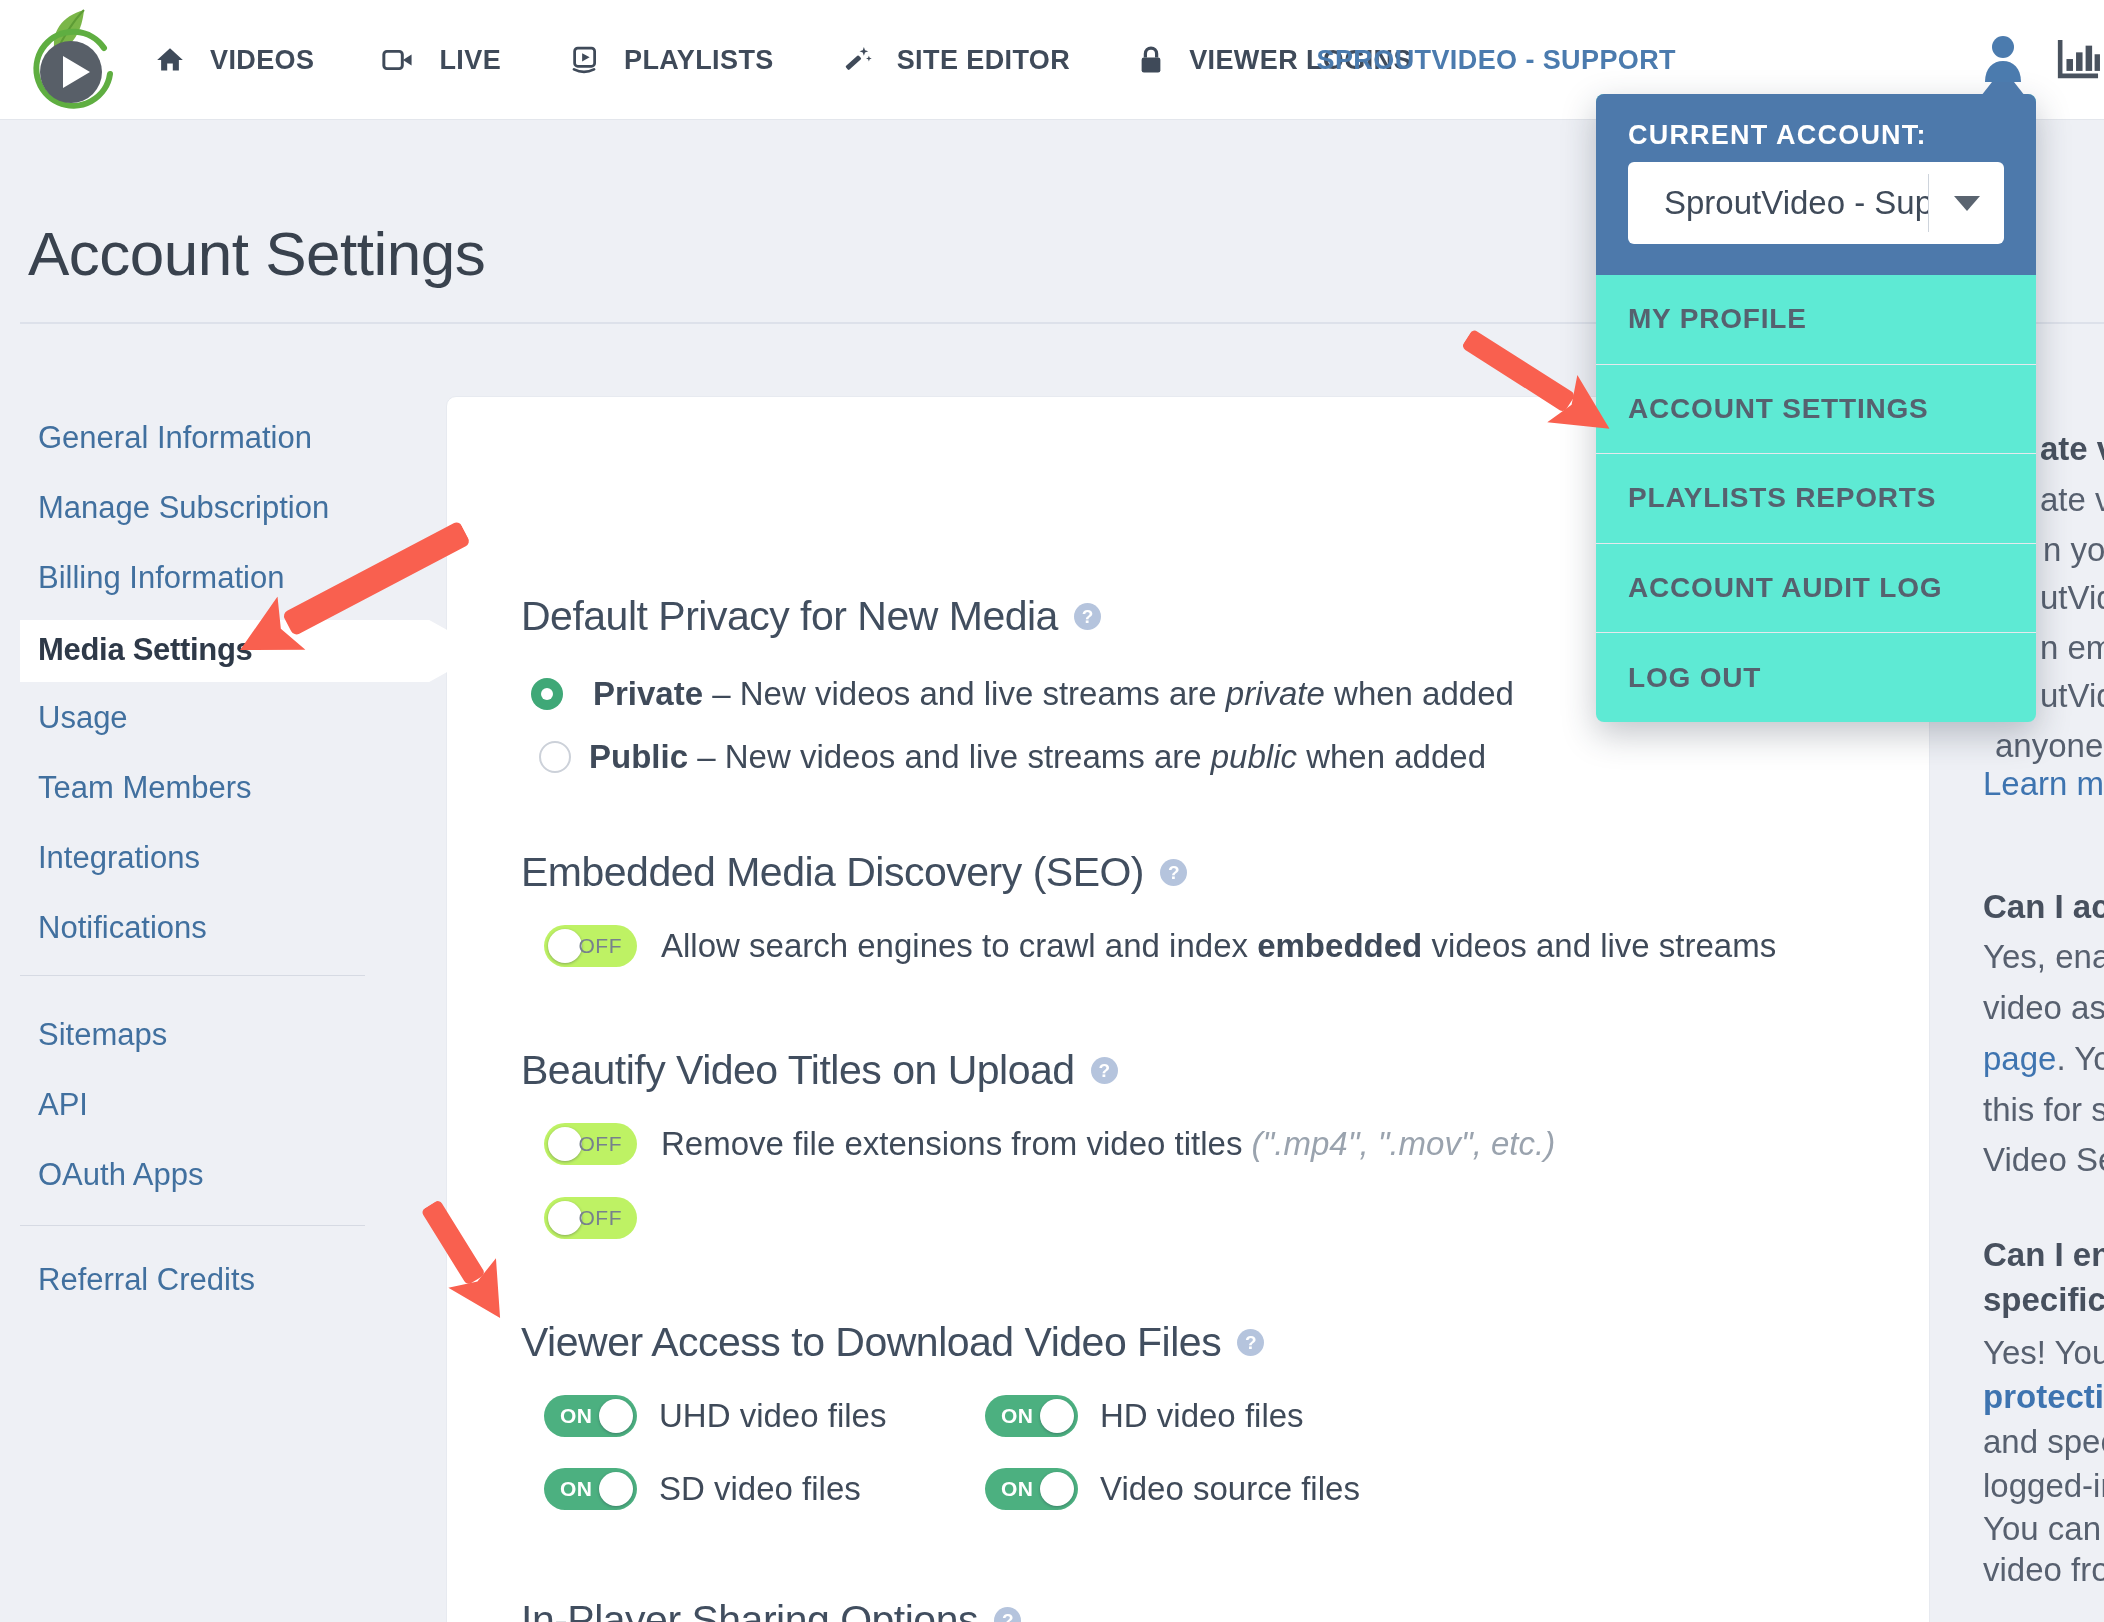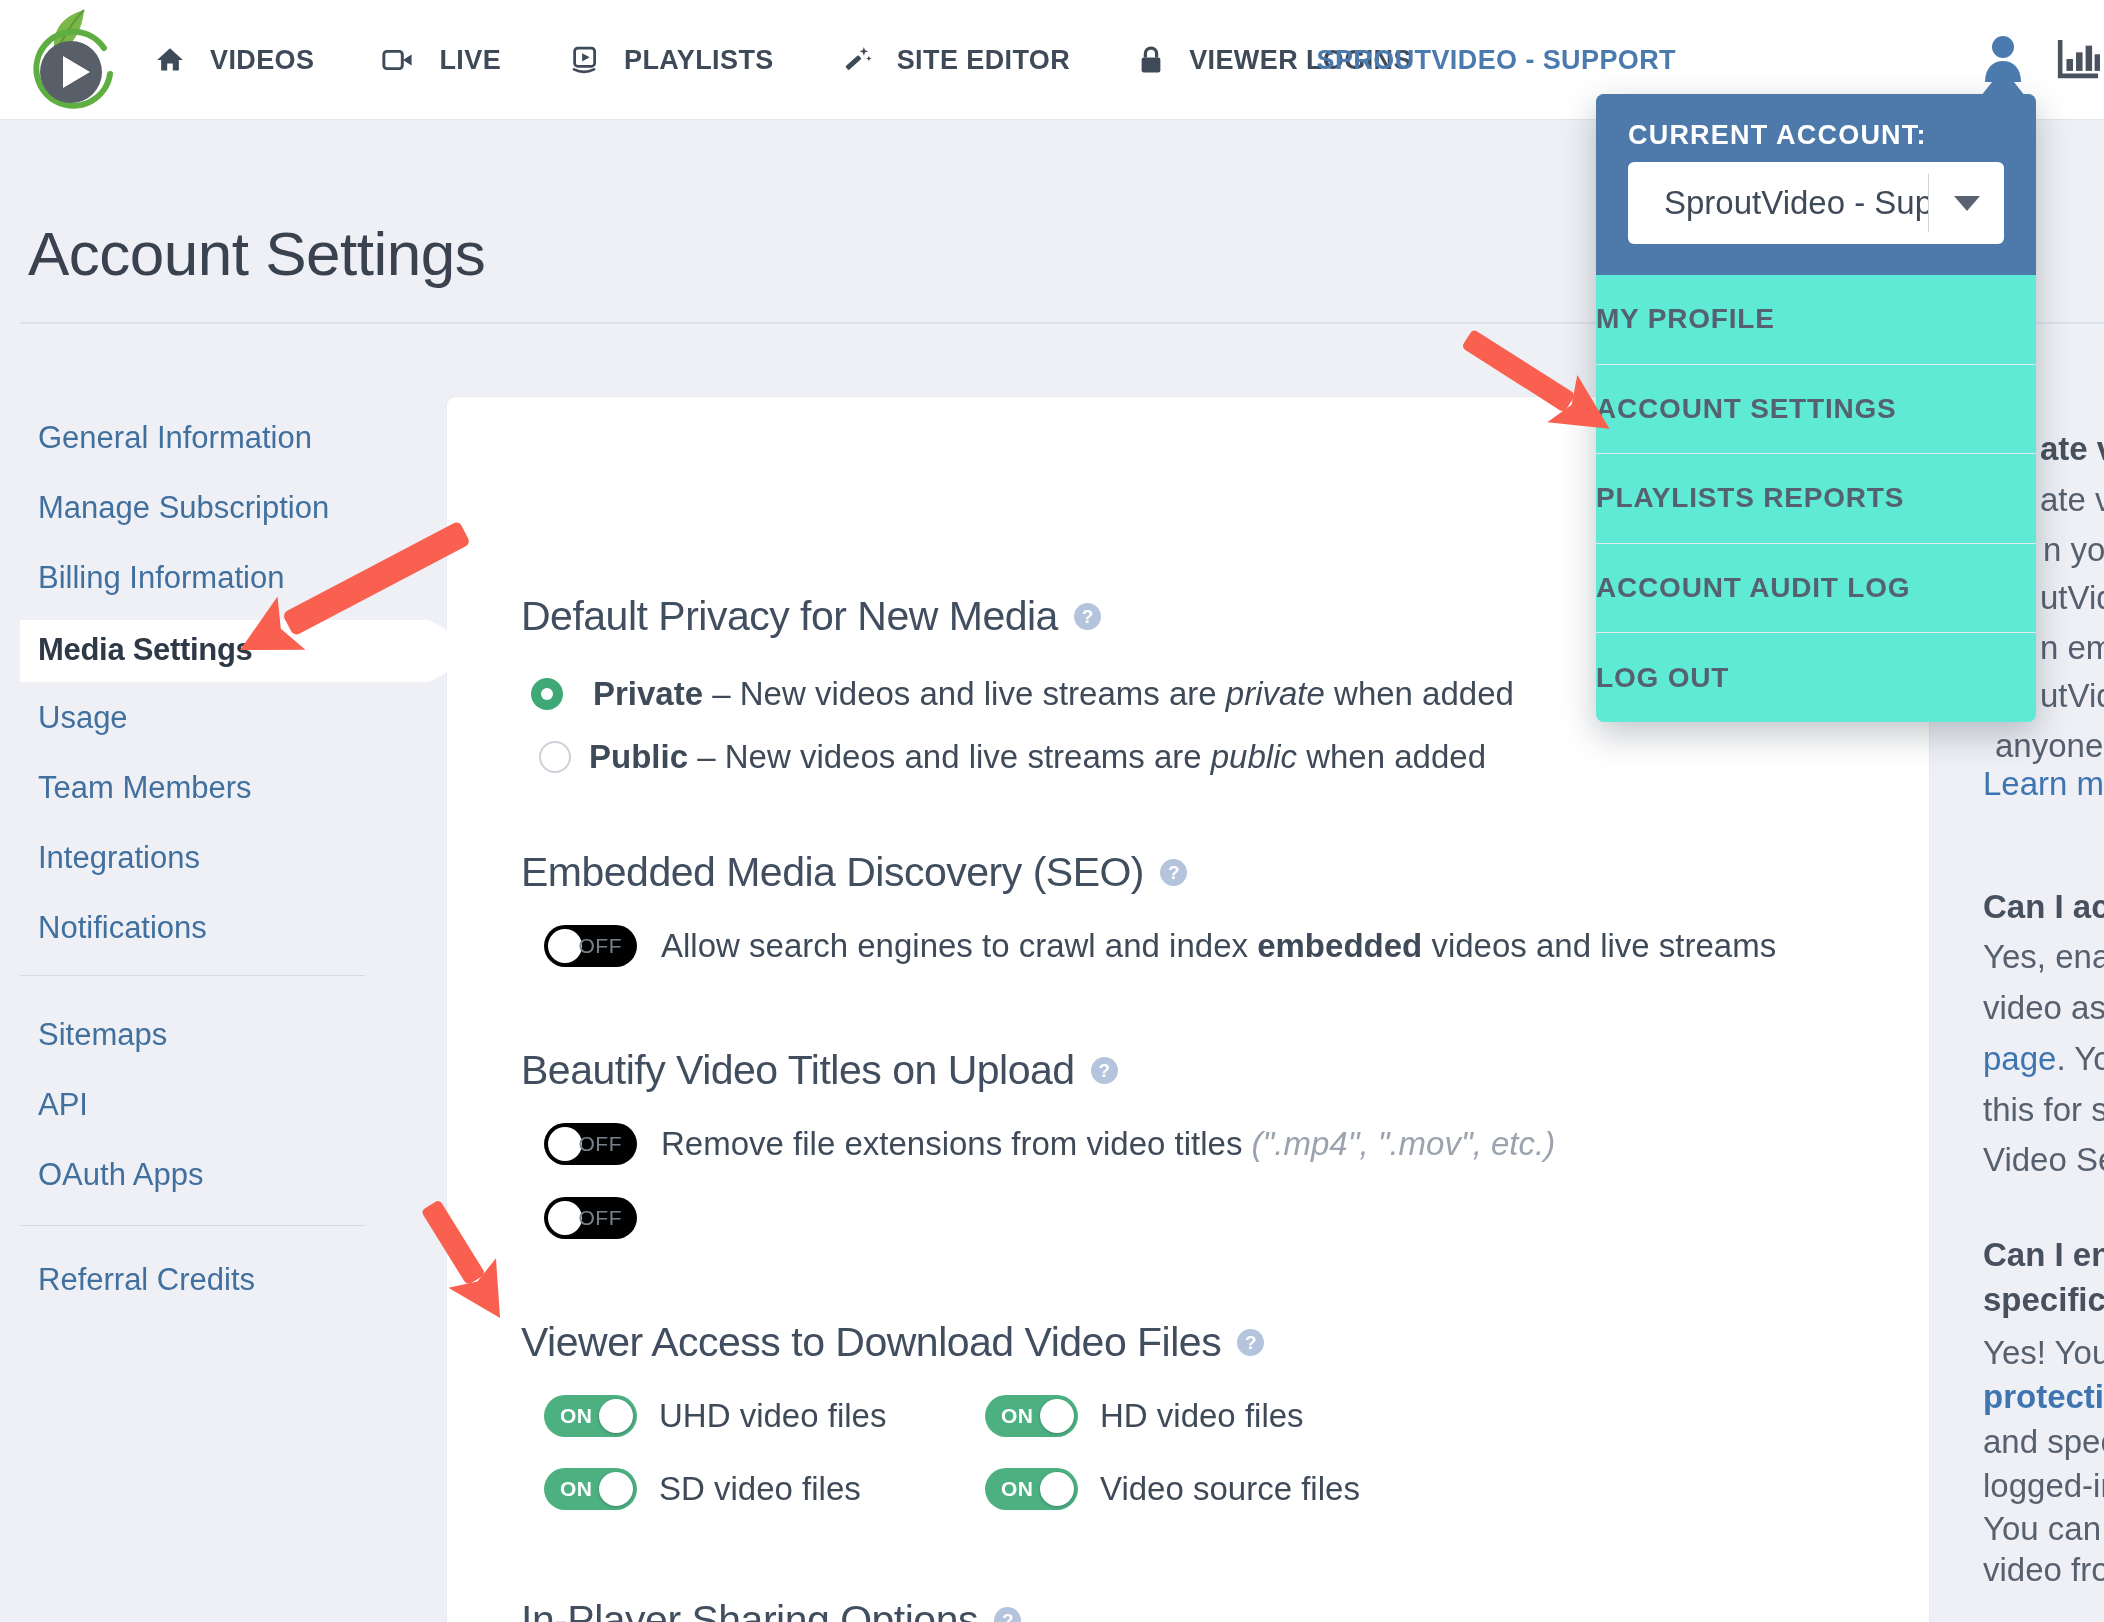--- a/index.html
+++ b/index.html
@@ -76,21 +76,21 @@
   }
   .radio.unsel { background:#ffffff; border:2px solid #ccd1d9; }
 
   
   .toggle { width:93px; height:42px; border-radius:21px; position:relative; flex:0 0 auto; cursor:pointer; }
   .toggle .knob {
     position:absolute; top:4px; width:34px; height:34px; border-radius:50%; background:#ffffff;
     box-shadow:0 1px 3px rgba(30,40,60,0.35);
   }
   .toggle .t-label { position:absolute; top:0; line-height:42px; font-size:21px; letter-spacing:0.5px; }
-  .toggle.off { background:#000000; }
+  .toggle.off { background:#bef264; }
   .toggle.off .knob { left:4px; }
   .toggle.off .t-label { right:15px; color:#77818d; }
   .toggle.on { background:#4cb080; }
   .toggle.on .knob { right:4px; }
   .toggle.on .t-label { left:16px; color:#ffffff; font-weight:700; }
 
   
   .faq-line { position:absolute; font-size:33px; color:#57606f; white-space:nowrap; z-index:10; }
   .faq-line.fbold { font-weight:700; color:#47505e; }
   .faq-link { color:#3e74b0; cursor:pointer; }
@@ -113,21 +113,21 @@
   .dd-select-value {
     flex:1; padding-left:36px; font-size:33px; color:#3f4a59; white-space:nowrap; overflow:hidden;
   }
   .dd-select-caretbox {
     width:76px; height:58px; border-left:1px solid #ced4dc; display:flex; align-items:center; justify-content:center;
   }
   .dd-caret-down {
     width:0; height:0; border-left:13px solid transparent; border-right:13px solid transparent; border-top:15px solid #5a6470;
   }
   .dd-item {
-    flex:1; display:flex; align-items:center; 
+    flex:1; display:flex; align-items:center; padding-left:32px;
     font-size:28px; font-weight:700; color:#56616f; letter-spacing:0.8px; cursor:pointer;
   }
   .dd-item + .dd-item { border-top:1px solid #e6e9ed; }
   .dd-notch {
     position:absolute; left:1981px; top:68px; z-index:41;
     width:0; height:0; border-left:22px solid transparent; border-right:22px solid transparent; border-bottom:28px solid #4d79ab;
   }
 
   
   .arrow { position:absolute; z-index:60; pointer-events:none; }

